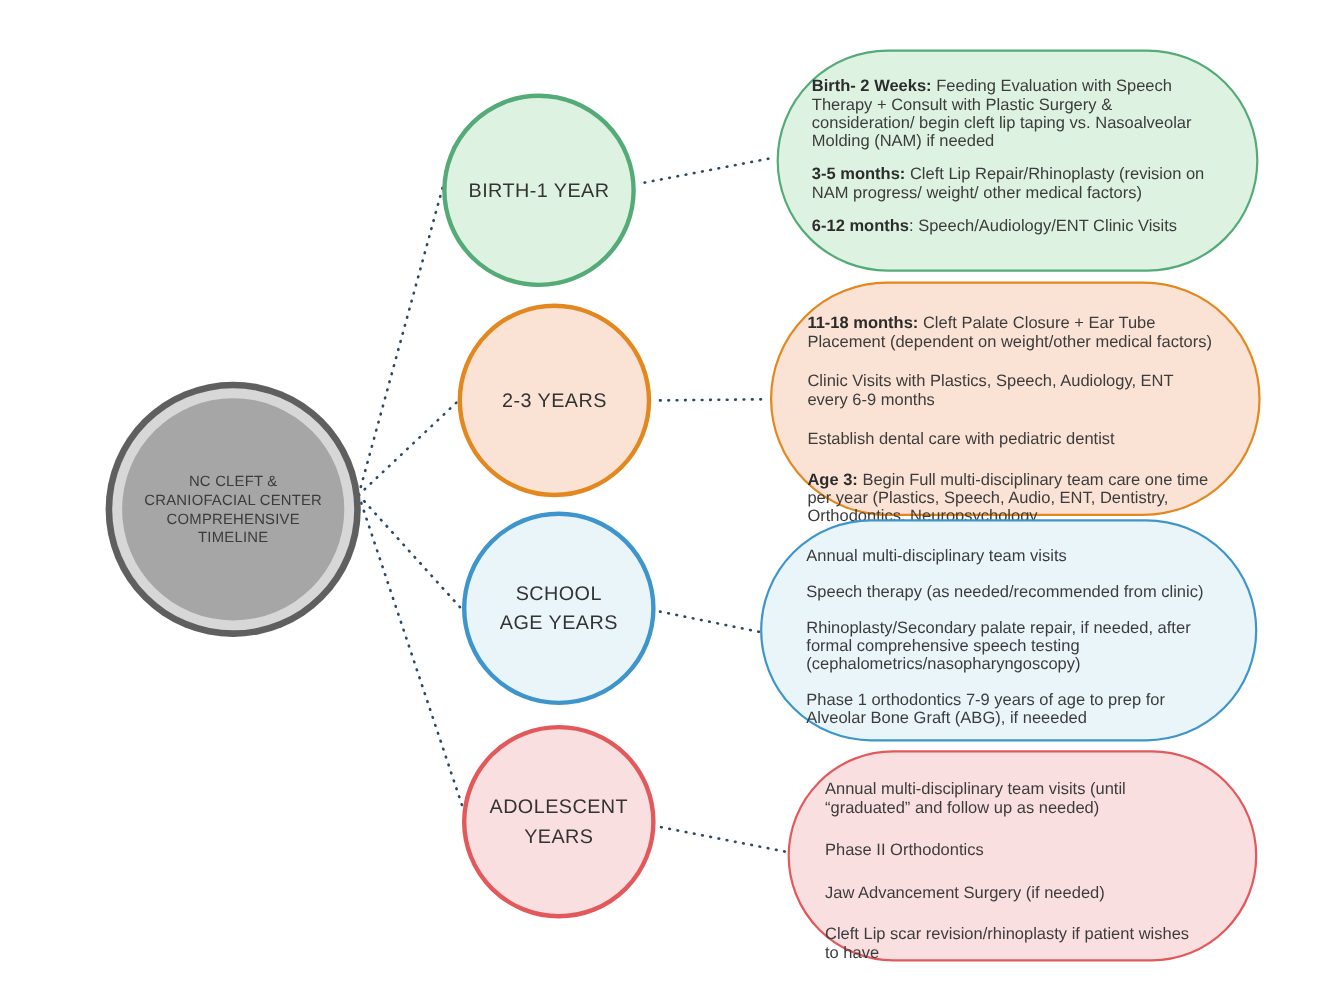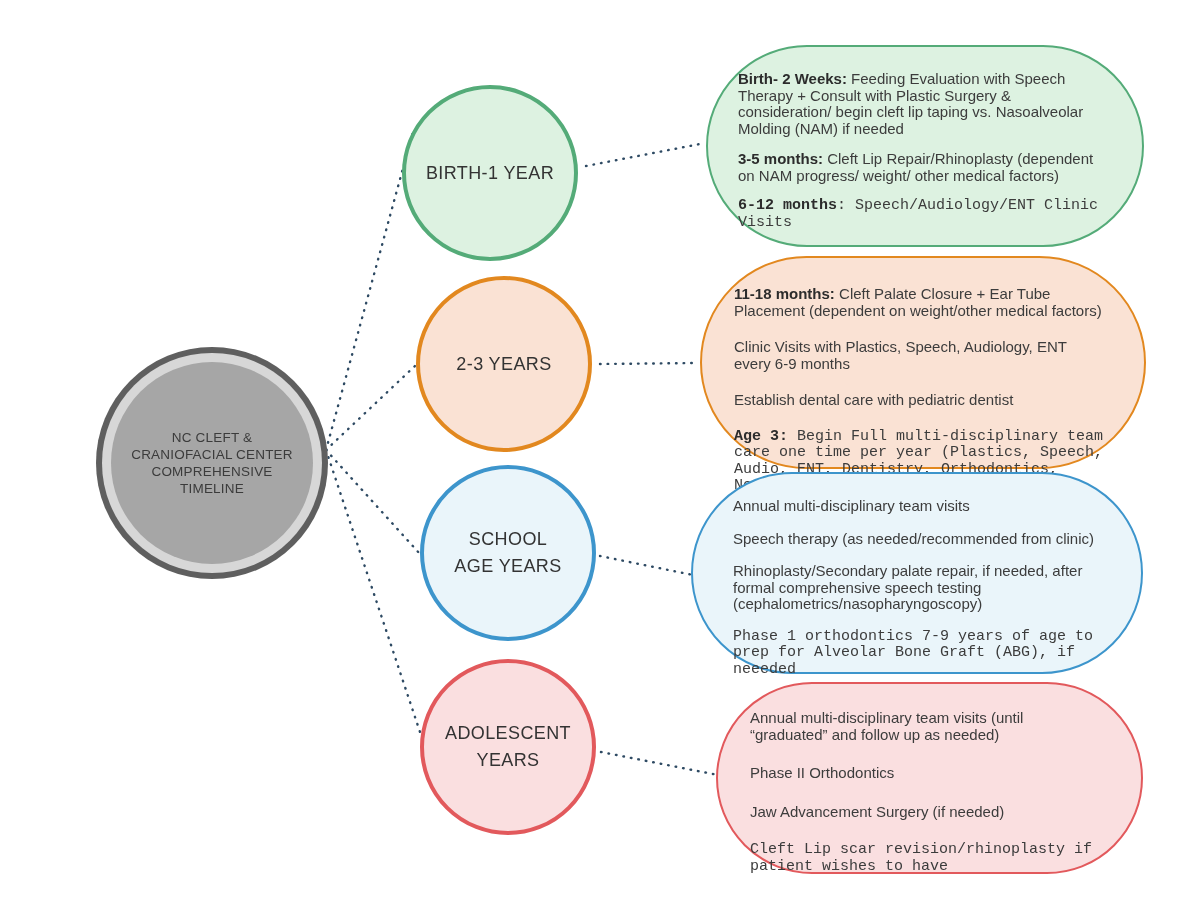--- a/index.html
+++ b/index.html
@@ -106,21 +106,21 @@
     box-sizing: border-box;
     border-radius: 110px;
     padding: 26px 46px;
   }
   .detail-box p {
     margin: 0 0 14px 0;
     font-size: 15px;
     line-height: 16.5px;
     color: #3c3c3c;
   }
-  .detail-box p:last-child { margin-bottom: 0; font-family: Liberation Mono, monospace; }
+  .detail-box p:last-child { margin-bottom: 0; }
   .detail-box p b { font-weight: bold; color: #2c2c2c; }
 
   .box-green  { left: 706px; top: 45px;  width: 438px; height: 202px; background: #ddf2e1; border: 2px solid #54ab78; }
   .box-orange { left: 700px; top: 256px; width: 446px; height: 213px; background: #fae2d4; border: 2px solid #e2881f; }
   .box-blue   { left: 691px; top: 472px; width: 452px; height: 202px; background: #eaf5fa; border: 2px solid #3d95cc; }
   .box-pink   { left: 716px; top: 682px; width: 427px; height: 192px; background: #fadfe0; border: 2px solid #e2595c; }
 
   .box-green  { padding: 24px 42px 20px 30px; }
   .box-orange { padding: 28px 40px 20px 32px; }
   .box-blue   { padding: 24px 40px 20px 40px; }
@@ -166,21 +166,21 @@
     <span class="stage-label">SCHOOL
 AGE YEARS</span>
   </div>
   <div class="stage-circle circle-pink">
     <span class="stage-label">ADOLESCENT
 YEARS</span>
   </div>
 
   <div class="detail-box box-green">
     <p><b>Birth- 2 Weeks:</b><span> Feeding Evaluation with Speech Therapy + Consult with Plastic Surgery &amp; consideration/ begin cleft lip taping vs. Nasoalveolar Molding (NAM) if needed</span></p>
-    <p><b>3-5 months:</b><span> Cleft Lip Repair/Rhinoplasty (dependent on NAM progress/ weight/ other medical factors)</span></p>
+    <p><b>3-5 months:</b><span> Cleft Lip Repair/Rhinoplasty (revision on NAM progress/ weight/ other medical factors)</span></p>
     <p><b>6-12 months</b><span>: Speech/Audiology/ENT Clinic Visits</span></p>
   </div>
 
   <div class="detail-box box-orange">
     <p><b>11-18 months:</b><span> Cleft Palate Closure + Ear Tube Placement (dependent on weight/other medical factors)</span></p>
     <p><b></b><span>Clinic Visits with Plastics, Speech, Audiology, ENT every 6-9 months</span></p>
     <p><b></b><span>Establish dental care with pediatric dentist</span></p>
     <p><b>Age 3:</b><span> Begin Full multi-disciplinary team care one time per year  (Plastics, Speech, Audio, ENT, Dentistry, Orthodontics, Neuropsychology</span></p>
   </div>
 

